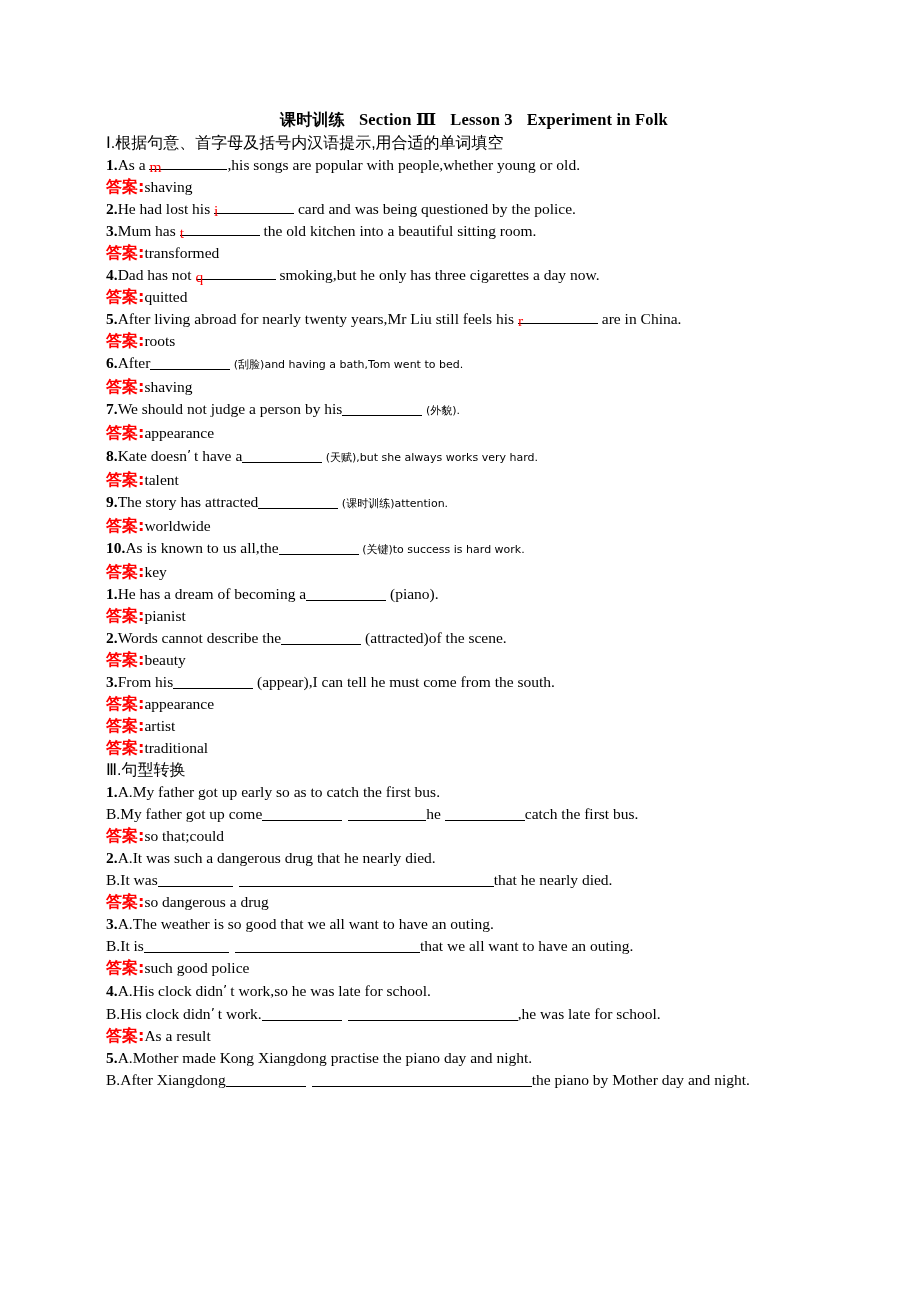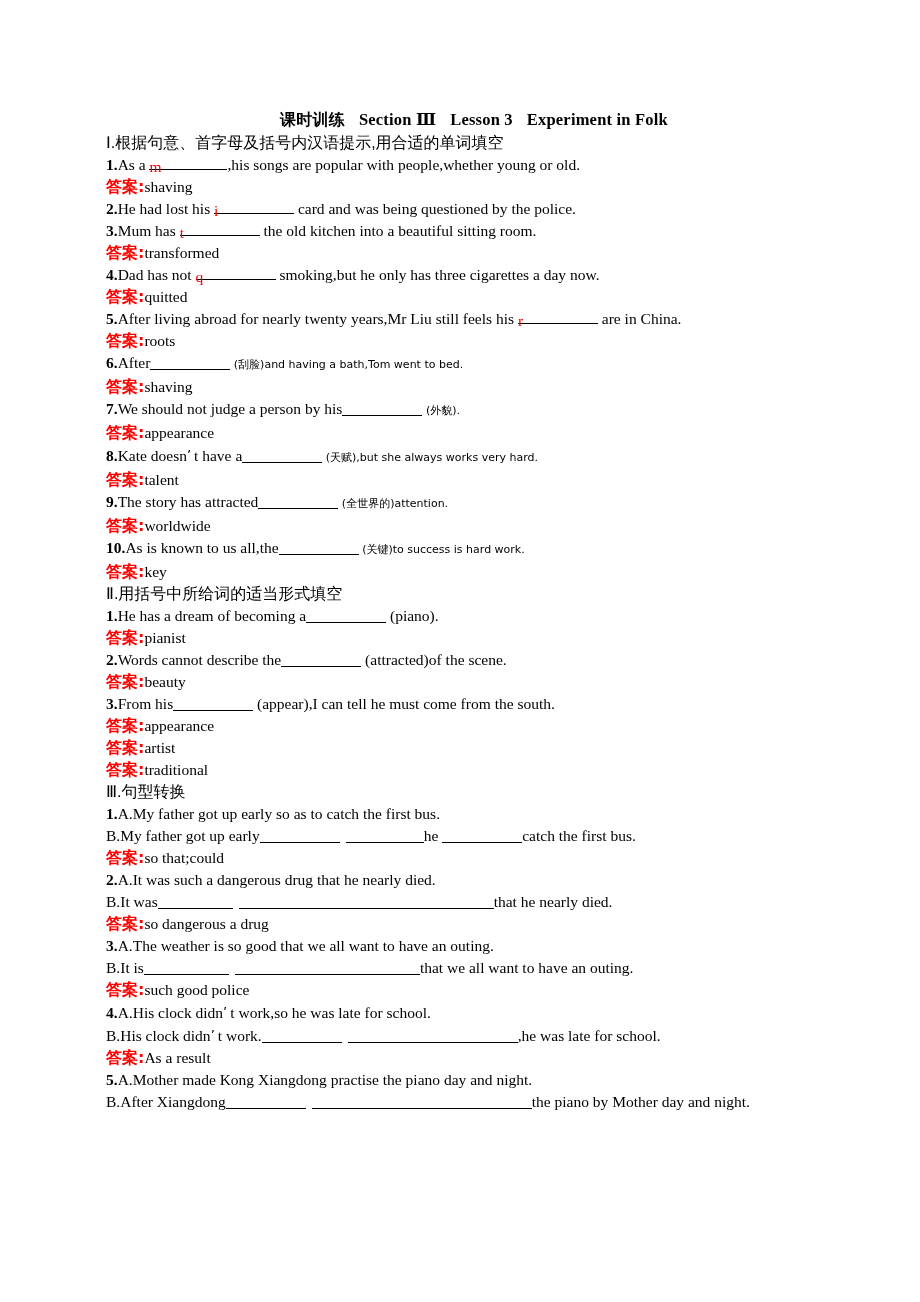--- a/index.html
+++ b/index.html
@@ -166,36 +166,33 @@
   </div>
 
   <div class="q-line">
     <span class="num">8.</span><span>Kate doesn<span class="apos">’</span>t have a</span><span class="blank w80"></span><span class="cjk"> (天赋),but she always works very hard.</span>
   </div>
   <div class="ans-line">
     <span class="ans-label">答案:</span><span class="ans-text">talent</span>
   </div>
 
   <div class="q-line">
-    <span class="num">9.</span><span>The story has attracted</span><span class="blank w80"></span><span class="cjk"> (全世界的)attention.</span>
+    <span class="num">9.</span><span>The story has attracted</span><span class="blank w80"></span><span class="cjk"> (课时训练)attention.</span>
   </div>
   <div class="ans-line">
     <span class="ans-label">答案:</span><span class="ans-text">worldwide</span>
   </div>
 
   <div class="q-line">
     <span class="num">10.</span><span>As is known to us all,the</span><span class="blank w80"></span><span class="cjk"> (关键)to success is hard work.</span>
   </div>
   <div class="ans-line">
     <span class="ans-label">答案:</span><span class="ans-text">key</span>
   </div>
 
-  <div class="section-head">
-    <span class="cjk">Ⅱ.用括号中所给词的适当形式填空</span>
-  </div>
 
   <div class="q-line">
     <span class="num">1.</span><span>He has a dream of becoming a</span><span class="blank w80"></span><span> (piano).</span>
   </div>
   <div class="ans-line">
     <span class="ans-label">答案:</span><span class="ans-text">pianist</span>
   </div>
 
   <div class="q-line">
     <span class="num">2.</span><span>Words cannot describe the</span><span class="blank w80"></span><span> (attracted)of the scene.</span>
@@ -220,21 +217,21 @@
   </div>
 
   <div class="section-head">
     <span class="cjk">Ⅲ.句型转换</span>
   </div>
 
   <div class="q-line">
     <span class="num">1.</span><span>A.My father got up early so as to catch the first bus.</span>
   </div>
   <div class="q-line">
-    <span>B.My father got up early</span><span class="blank w80"></span><span class="sp"></span><span class="blank w78"></span><span>he </span><span class="blank w80"></span><span>catch the first bus.</span>
+    <span>B.My father got up come</span><span class="blank w80"></span><span class="sp"></span><span class="blank w78"></span><span>he </span><span class="blank w80"></span><span>catch the first bus.</span>
   </div>
   <div class="ans-line">
     <span class="ans-label">答案:</span><span class="ans-text">so that;could</span>
   </div>
 
   <div class="q-line">
     <span class="num">2.</span><span>A.It was such a dangerous drug that he nearly died.</span>
   </div>
   <div class="q-line">
     <span>B.It was</span><span class="blank w75"></span><span class="sp"></span><span class="blank w255"></span><span>that he nearly died.</span>

